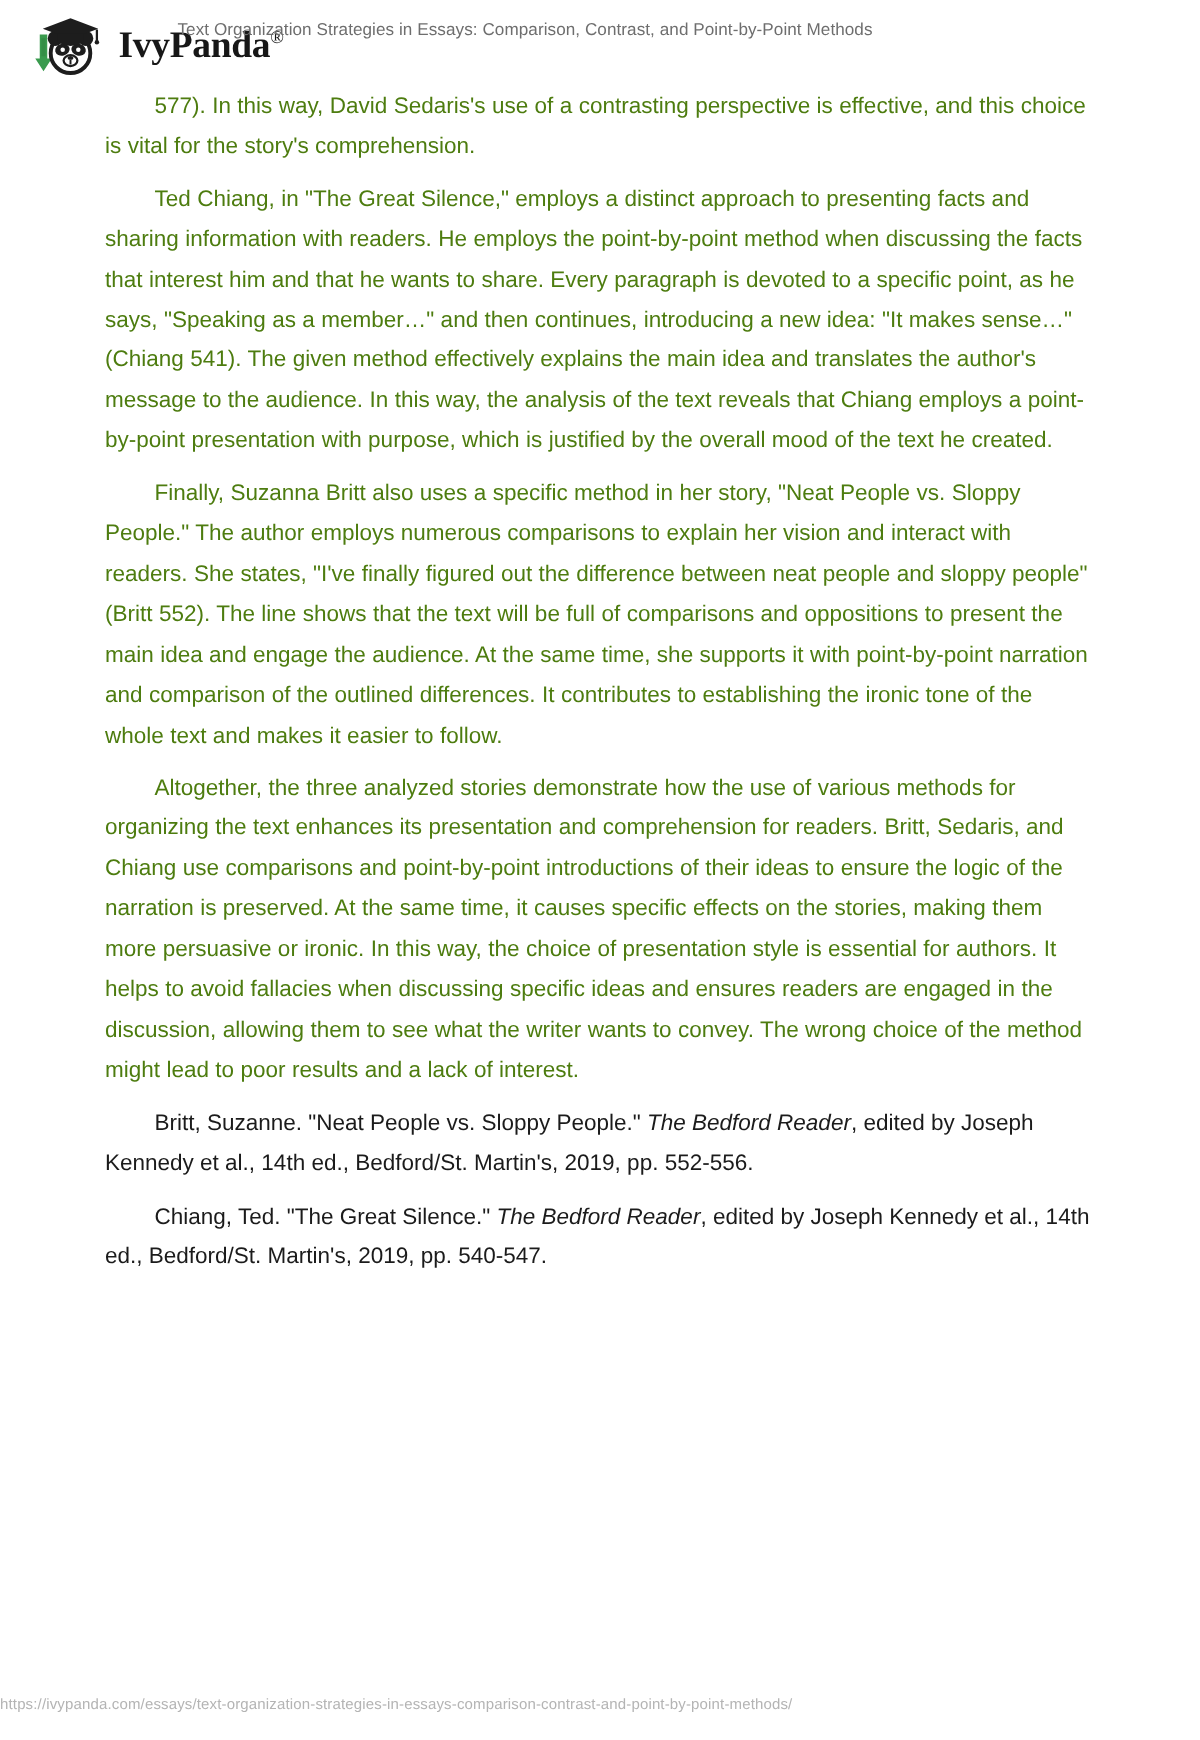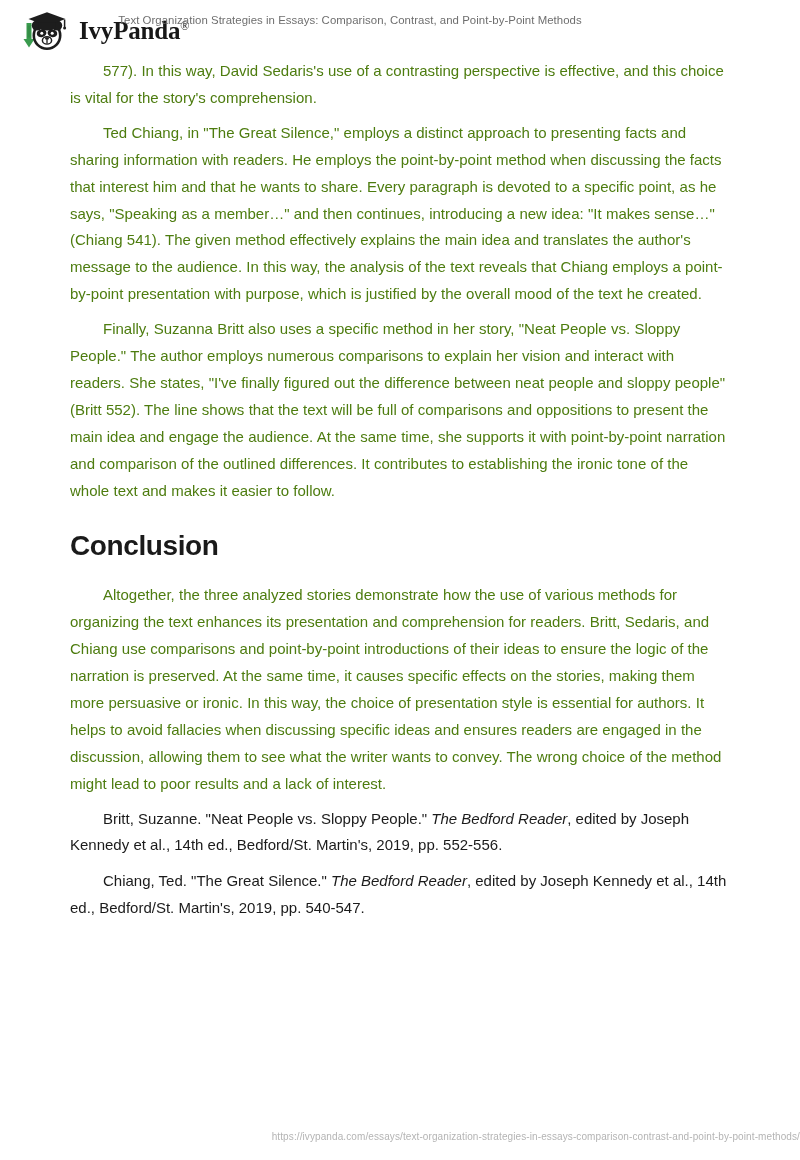--- a/index.html
+++ b/index.html
@@ -100,26 +100,25 @@
   }
   p.citation i {
   }
 
   
   .page-footer {
     position: absolute;
     left: 0;
     right: 0;
     bottom: 18px;
-    text-align: right;
+    text-align: left;
     font-size: 10px;
     color: #b4b4b4;
     letter-spacing: 0.1px;
     white-space: nowrap;
-    margin-left: 40px;
   }
 </style>
 </head>
 <body>
 
 <div class="page-header">
 
   <div class="brand">
     <span>
       <svg class="brand-logo" viewBox="0 0 54 44" xmlns="http://www.w3.org/2000/svg">
@@ -154,21 +153,20 @@
 </div>
 
 <div class="content">
 
   <p class="body-par">577). In this way, David Sedaris's use of a contrasting perspective is effective, and this choice is vital for the story's comprehension.</p>
 
   <p class="body-par">Ted Chiang, in "The Great Silence," employs a distinct approach to presenting facts and sharing information with readers. He employs the point-by-point method when discussing the facts that interest him and that he wants to share. Every paragraph is devoted to a specific point, as he says, "Speaking as a member…" and then continues, introducing a new idea: "It makes sense…" (Chiang 541). The given method effectively explains the main idea and translates the author's message to the audience. In this way, the analysis of the text reveals that Chiang employs a point-by-point presentation with purpose, which is justified by the overall mood of the text he created.</p>
 
   <p class="body-par">Finally, Suzanna Britt also uses a specific method in her story, "Neat People vs. Sloppy People." The author employs numerous comparisons to explain her vision and interact with readers. She states, "I've finally figured out the difference between neat people and sloppy people" (Britt 552). The line shows that the text will be full of comparisons and oppositions to present the main idea and engage the audience. At the same time, she supports it with point-by-point narration and comparison of the outlined differences. It contributes to establishing the ironic tone of the whole text and makes it easier to follow.</p>
 
-  <h2 class="section-heading">Conclusion</h2>
 
   <p class="body-par">Altogether, the three analyzed stories demonstrate how the use of various methods for organizing the text enhances its presentation and comprehension for readers. Britt, Sedaris, and Chiang use comparisons and point-by-point introductions of their ideas to ensure the logic of the narration is preserved. At the same time, it causes specific effects on the stories, making them more persuasive or ironic. In this way, the choice of presentation style is essential for authors. It helps to avoid fallacies when discussing specific ideas and ensures readers are engaged in the discussion, allowing them to see what the writer wants to convey. The wrong choice of the method might lead to poor results and a lack of interest.</p>
 
 
   <p class="citation"><span>Britt, Suzanne. "Neat People vs. Sloppy People." </span><i>The Bedford Reader</i><span>, edited by Joseph Kennedy et al., 14th ed., Bedford/St. Martin's, 2019, pp. 552-556.</span></p>
 
   <p class="citation"><span>Chiang, Ted. "The Great Silence." </span><i>The Bedford Reader</i><span>, edited by Joseph Kennedy et al., 14th ed., Bedford/St. Martin's, 2019, pp. 540-547.</span></p>
 
 </div>
 

